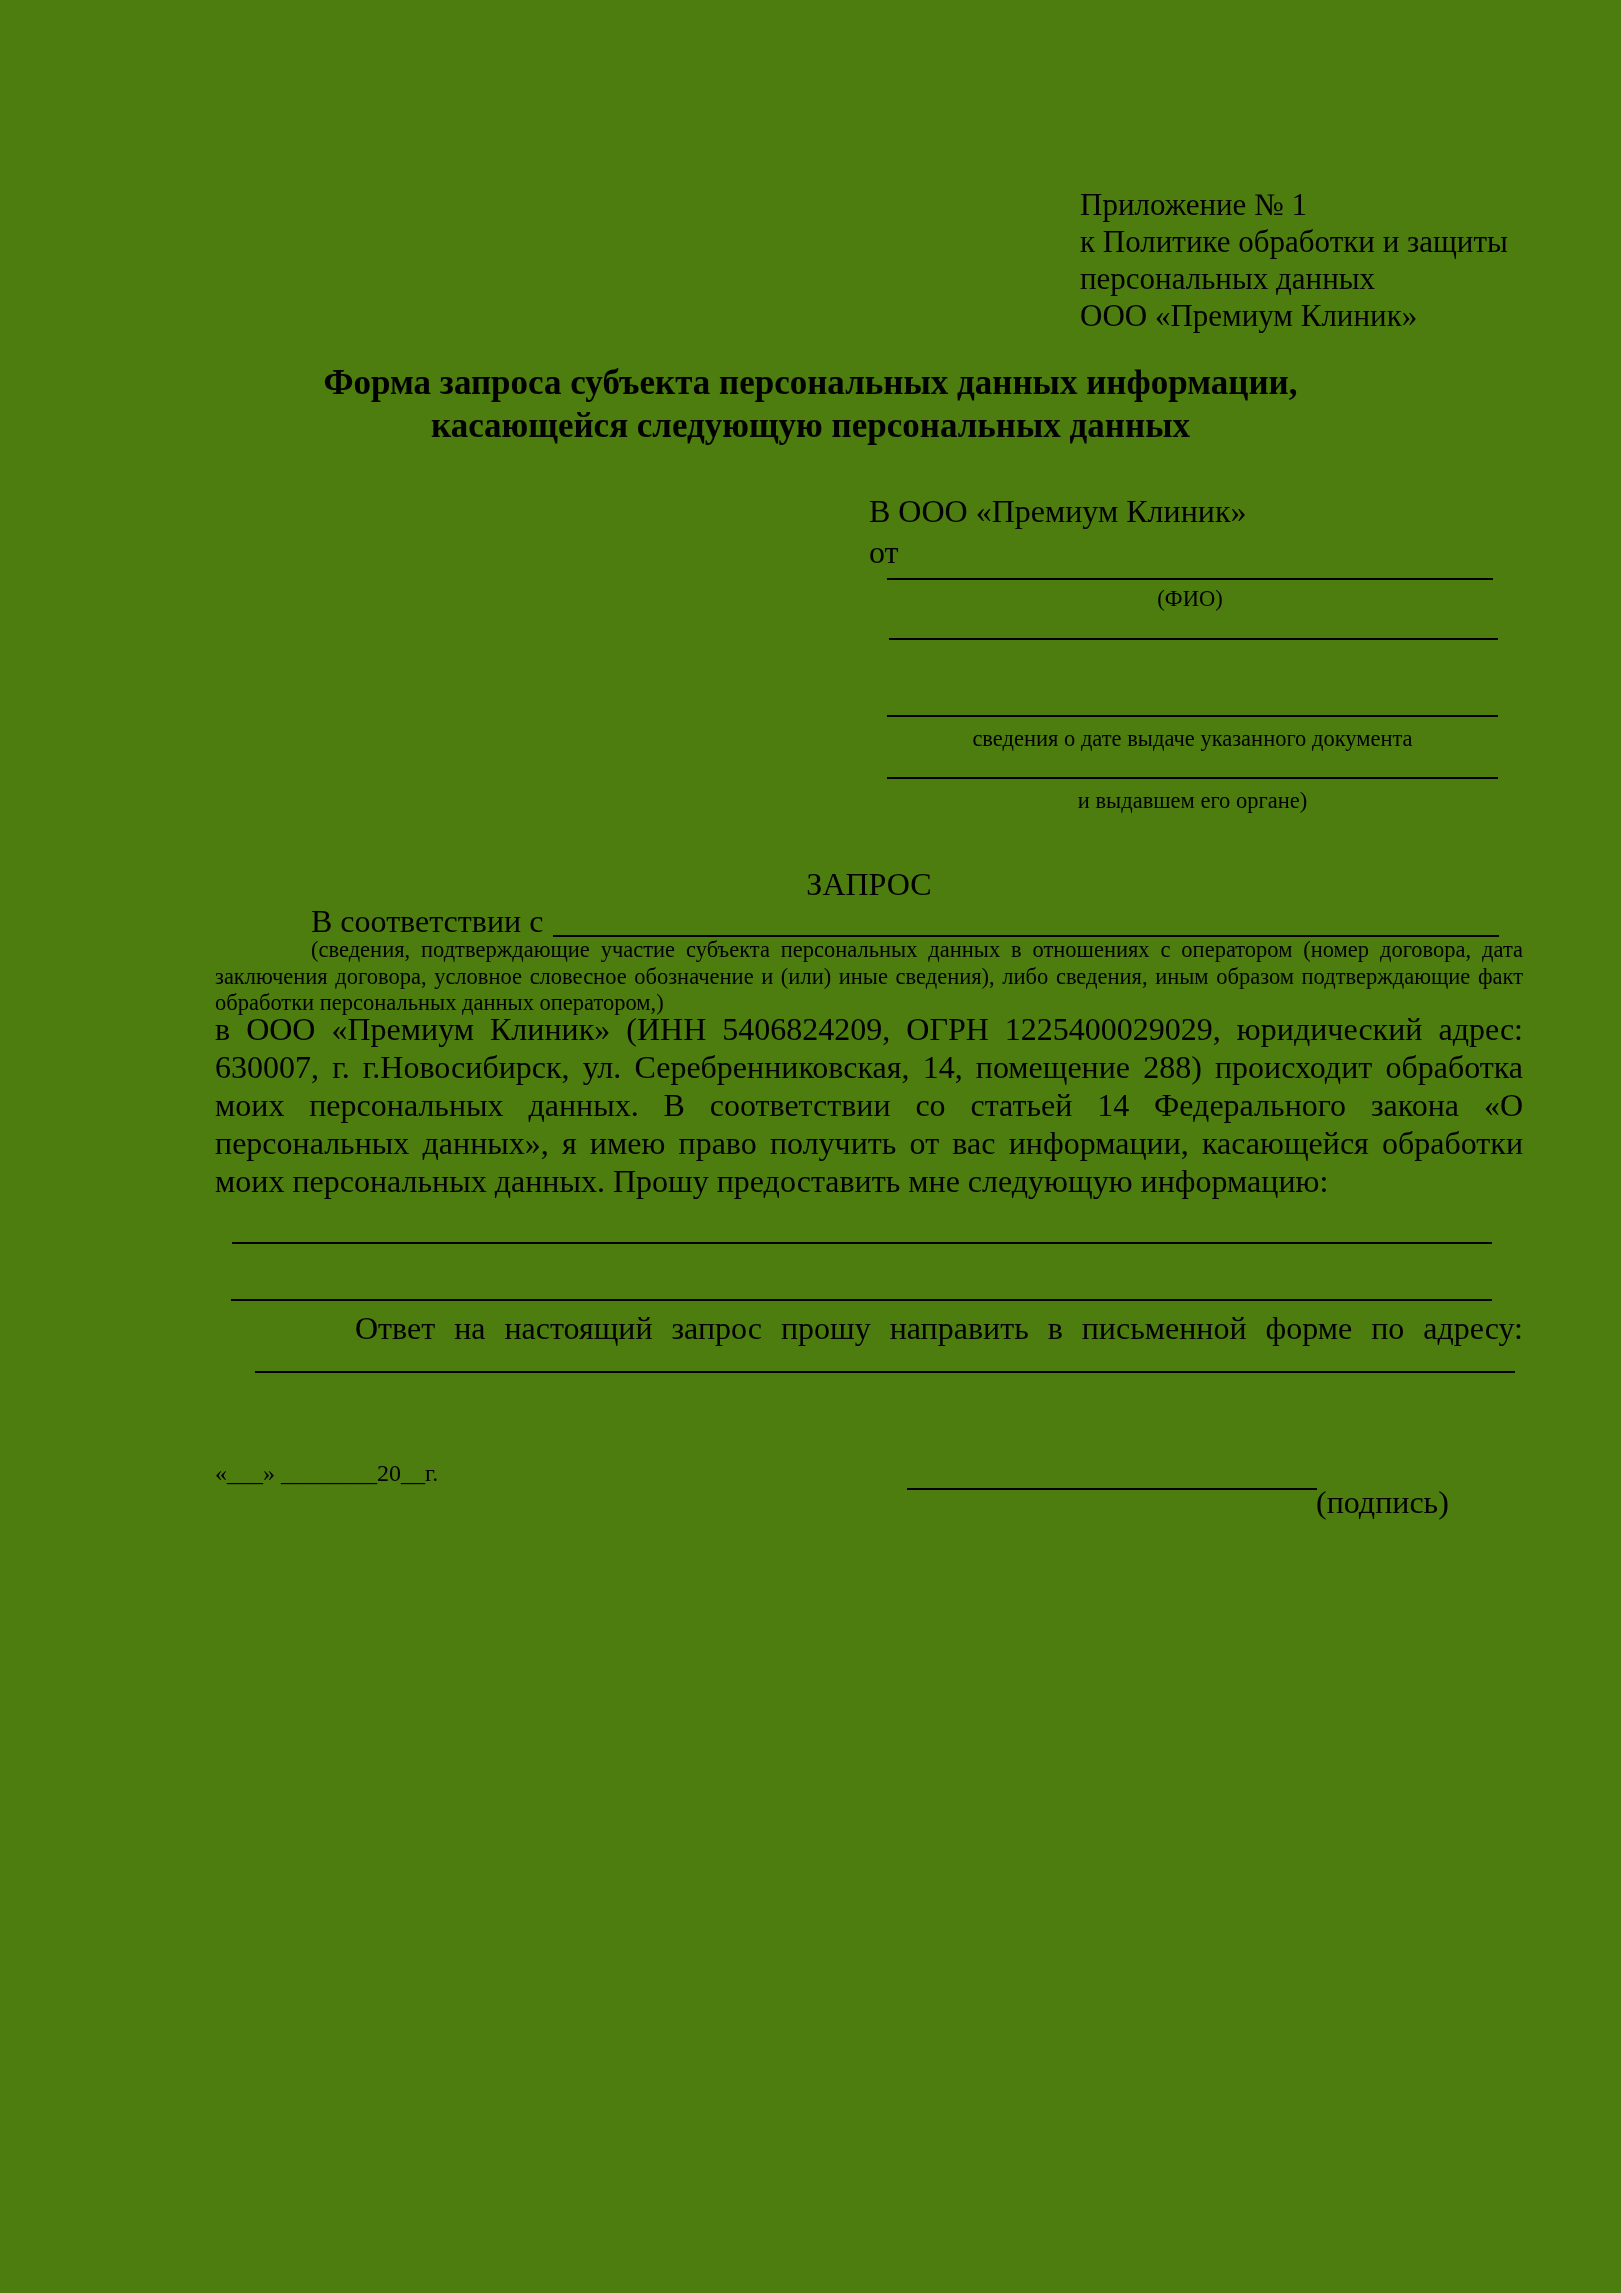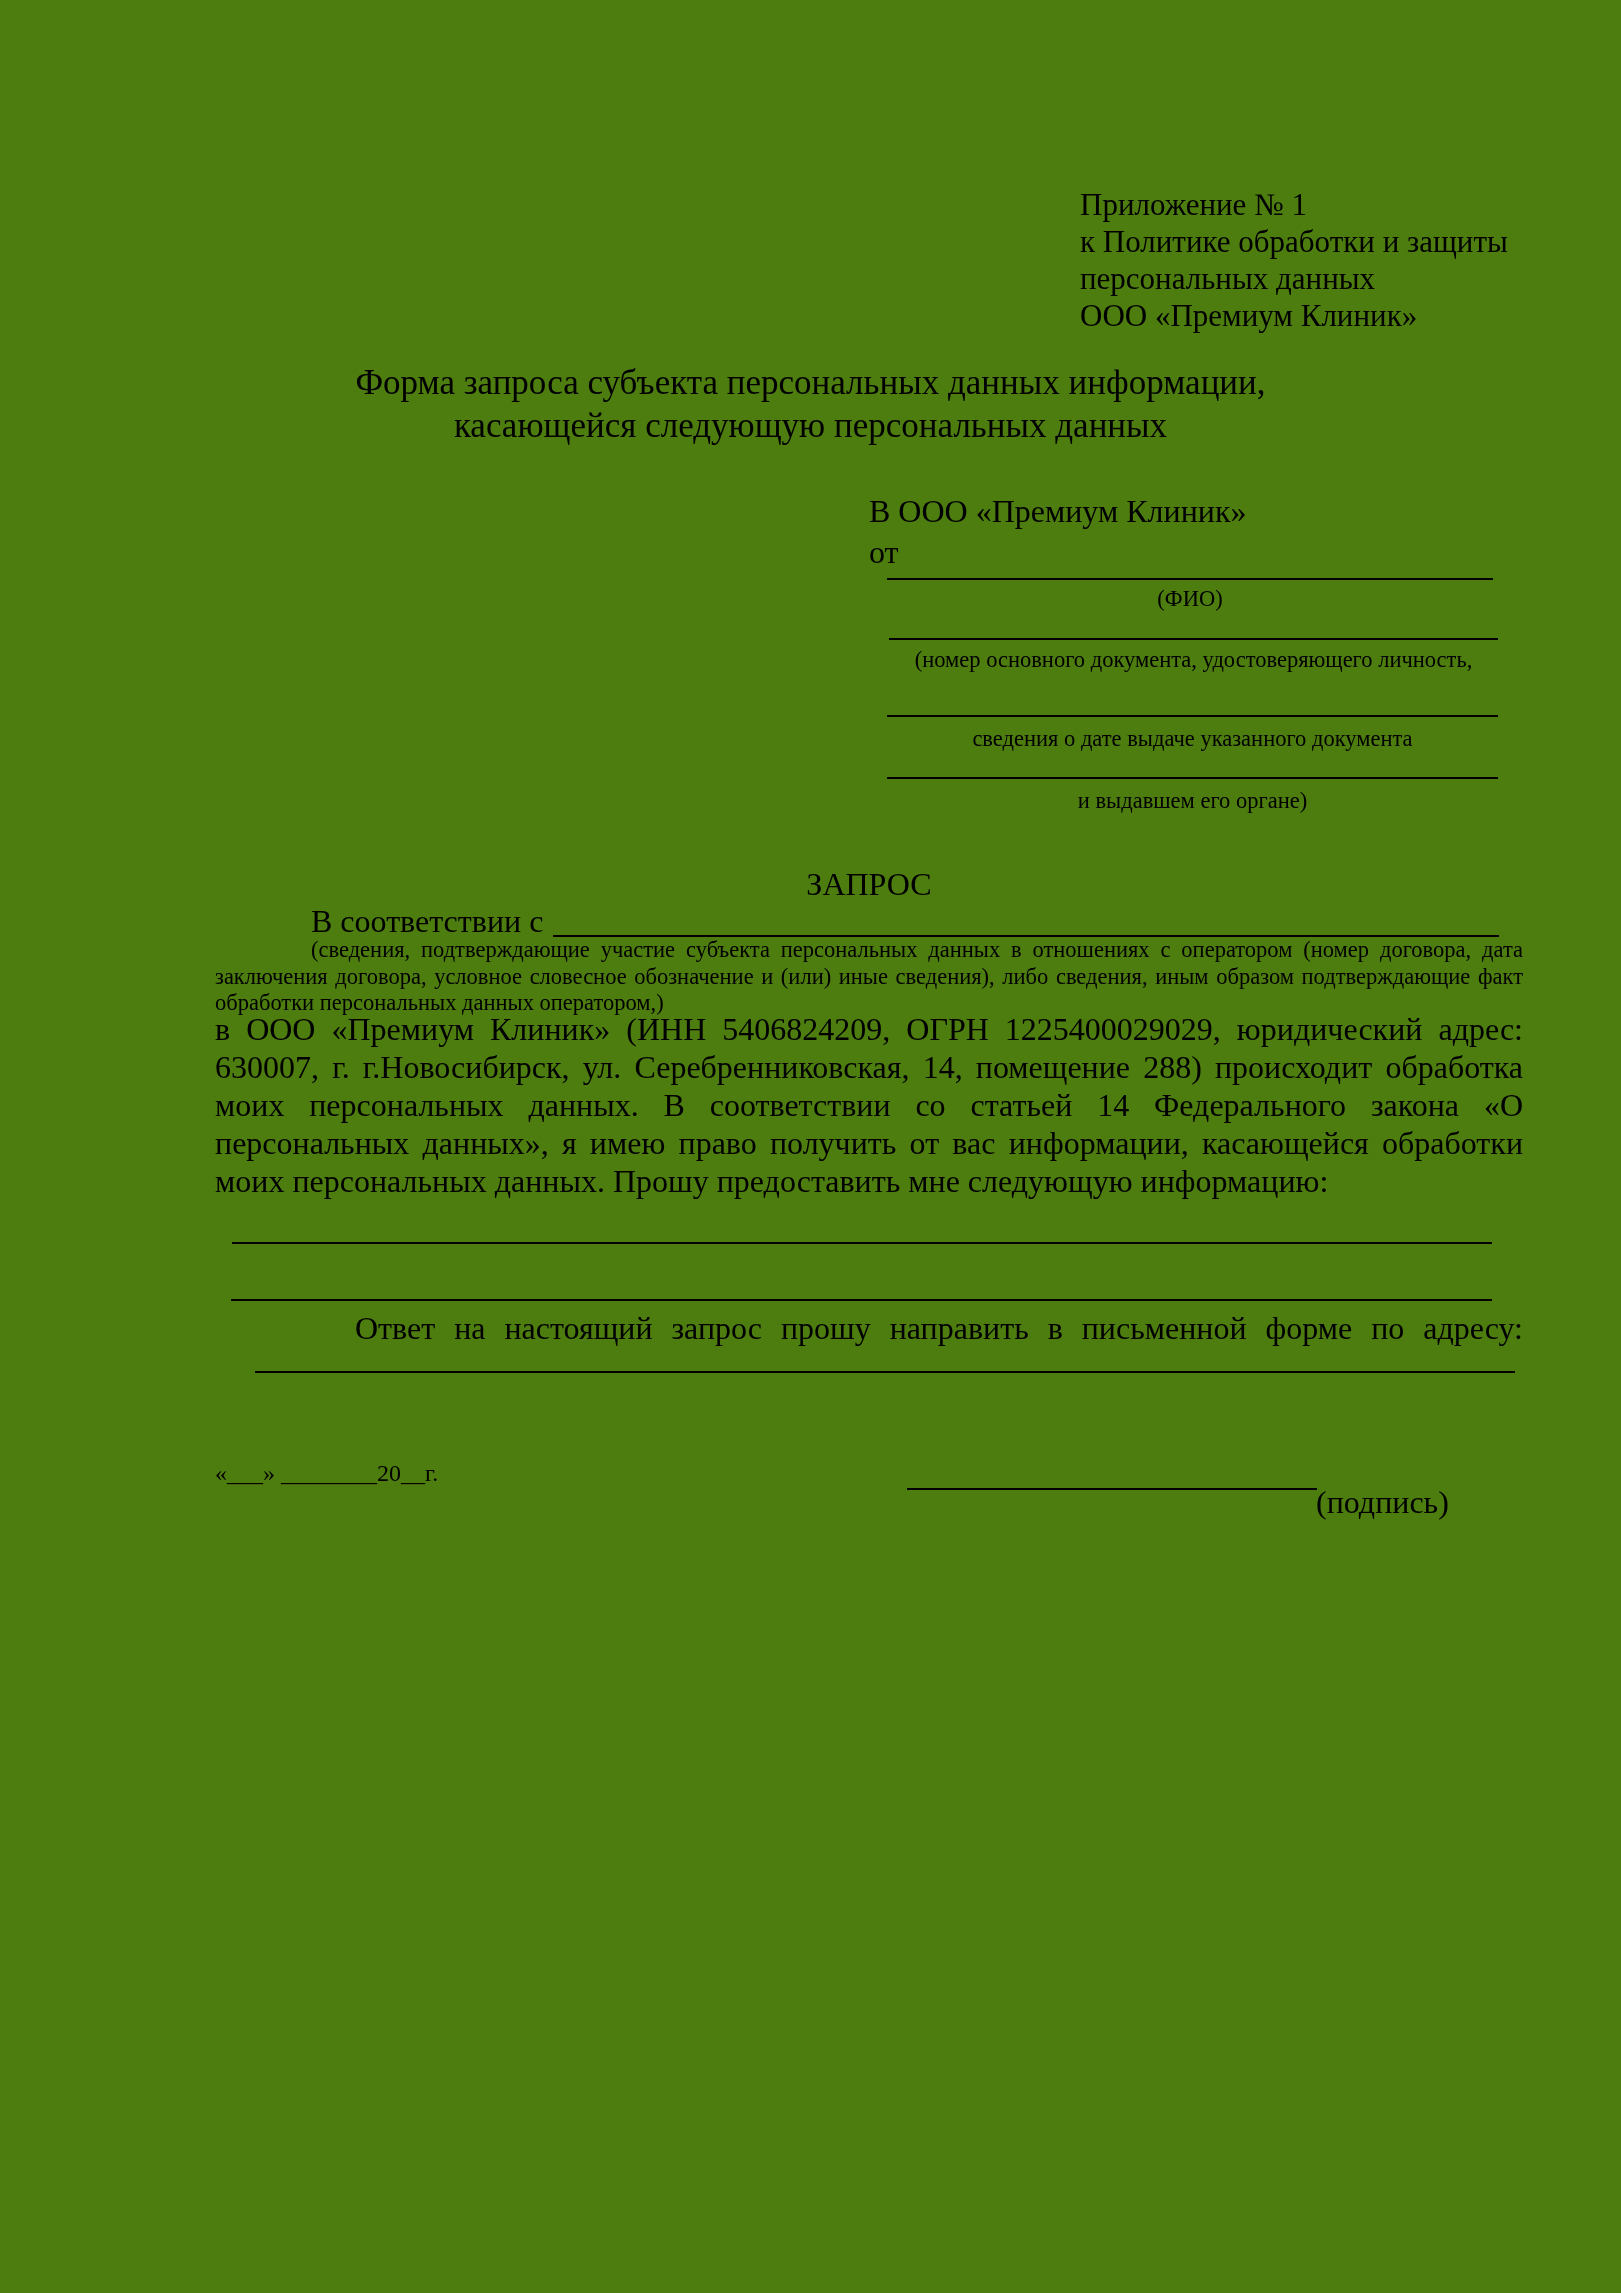--- a/index.html
+++ b/index.html
@@ -26,21 +26,21 @@
     line-height: 37px;
     white-space: nowrap;
   }
 
   
   .doc-title {
     left: 0;
     top: 361px;
     width: 1621px;
     text-align: center;
-    font-weight: normal;
+    font-weight: bold;
     font-size: 35px;
     line-height: 43px;
   }
 
   
   .recipient-to { left: 869px; top: 493px; font-size: 32px; white-space: nowrap; }
   .recipient-from { left: 869px; top: 534px; font-size: 32px; }
 
   .blank-line { border-bottom: 2px solid #000; height: 0; }
   .field-caption {
@@ -126,21 +126,20 @@
     <div>касающейся следующую персональных данных</div>
   </div>
 
   <div class="abs recipient-to">В ООО «Премиум Клиник»</div>
   <div class="abs recipient-from">от</div>
 
   <div class="abs blank-line fio-line"></div>
   <div class="abs field-caption fio-cap">(ФИО)</div>
 
   <div class="abs blank-line doc-line-1"></div>
-  <div class="abs field-caption doc-cap-1">(номер основного документа, удостоверяющего личность,</div>
 
   <div class="abs blank-line doc-line-2"></div>
   <div class="abs field-caption doc-cap-2">сведения о дате выдаче указанного документа</div>
 
   <div class="abs blank-line doc-line-3"></div>
   <div class="abs field-caption doc-cap-3">и выдавшем его органе)</div>
 
   <div class="abs request-heading">ЗАПРОС</div>
 
   <div class="abs accordance">

